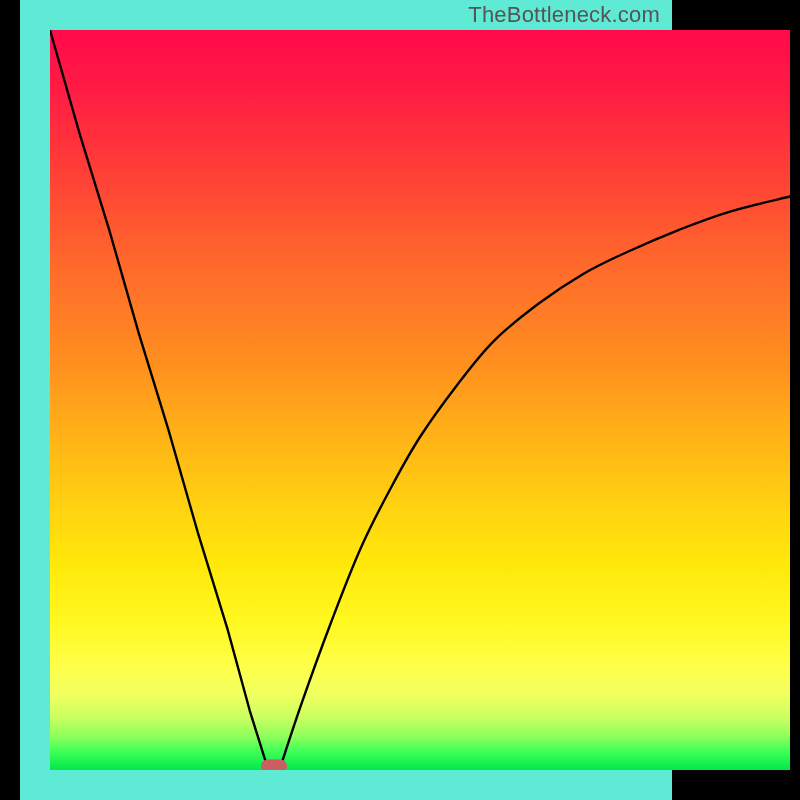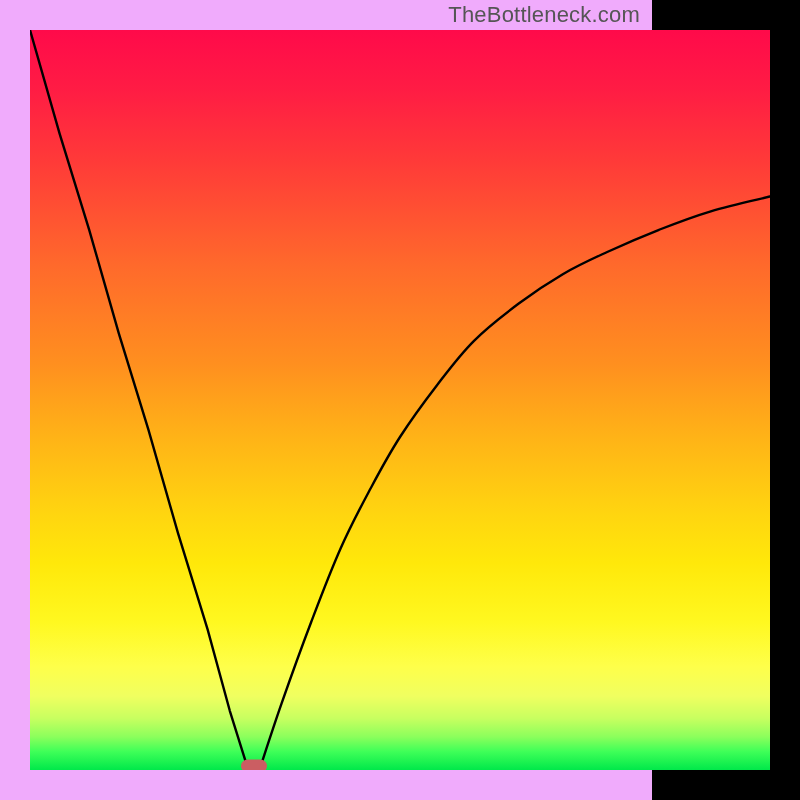--- a/index.html
+++ b/index.html
@@ -8,21 +8,22 @@
     width: 800px;
     height: 800px;
     overflow: hidden;
     background: #000;
     font-family: Arial, Helvetica, sans-serif;
   }
   .frame {
     position: relative;
     width: 652px;
     height: 800px;
-    background: #f0abfc;
+    background: #5eead4;
+    margin-left: 20px;
   }
   .watermark {
     position: absolute;
     top: 2px;
     right: 12px;
     color: #555;
     font-size: 22px;
     font-weight: 400;
     letter-spacing: 0.2px;
     z-index: 5;

